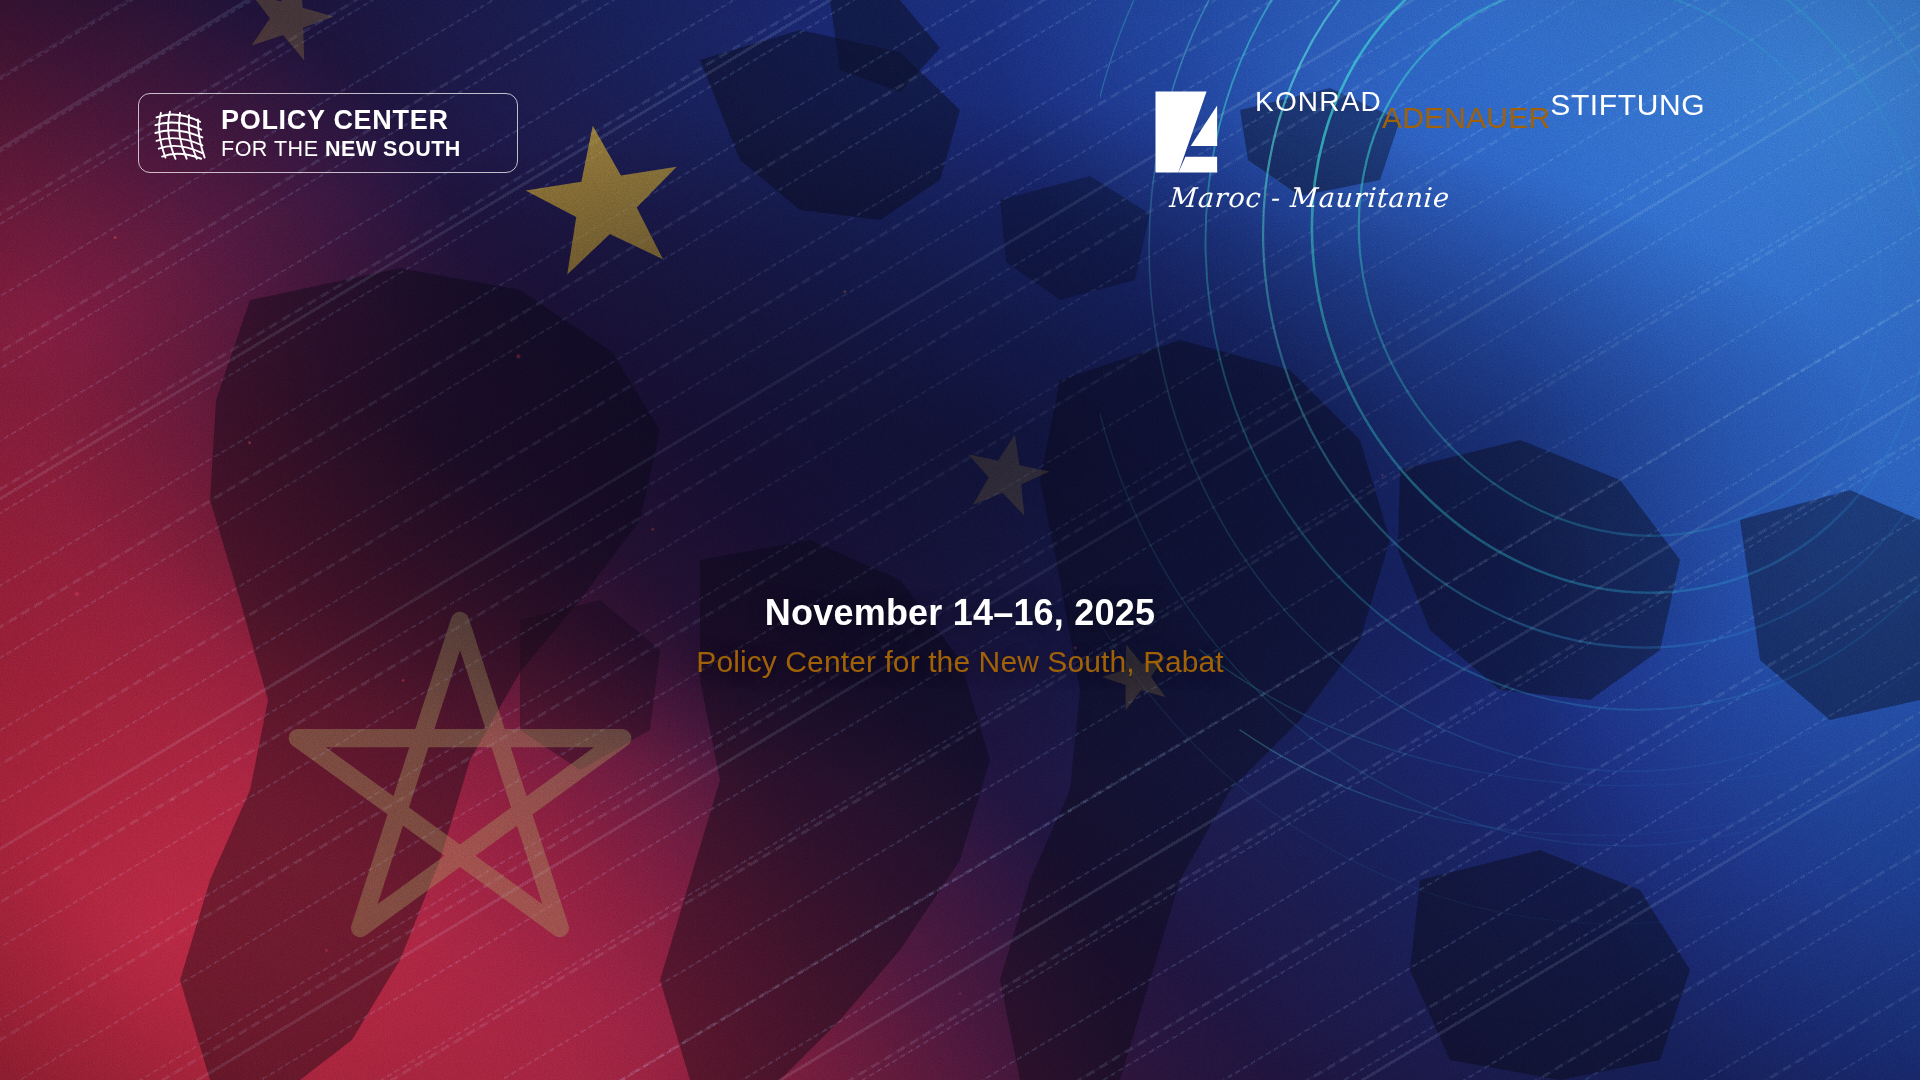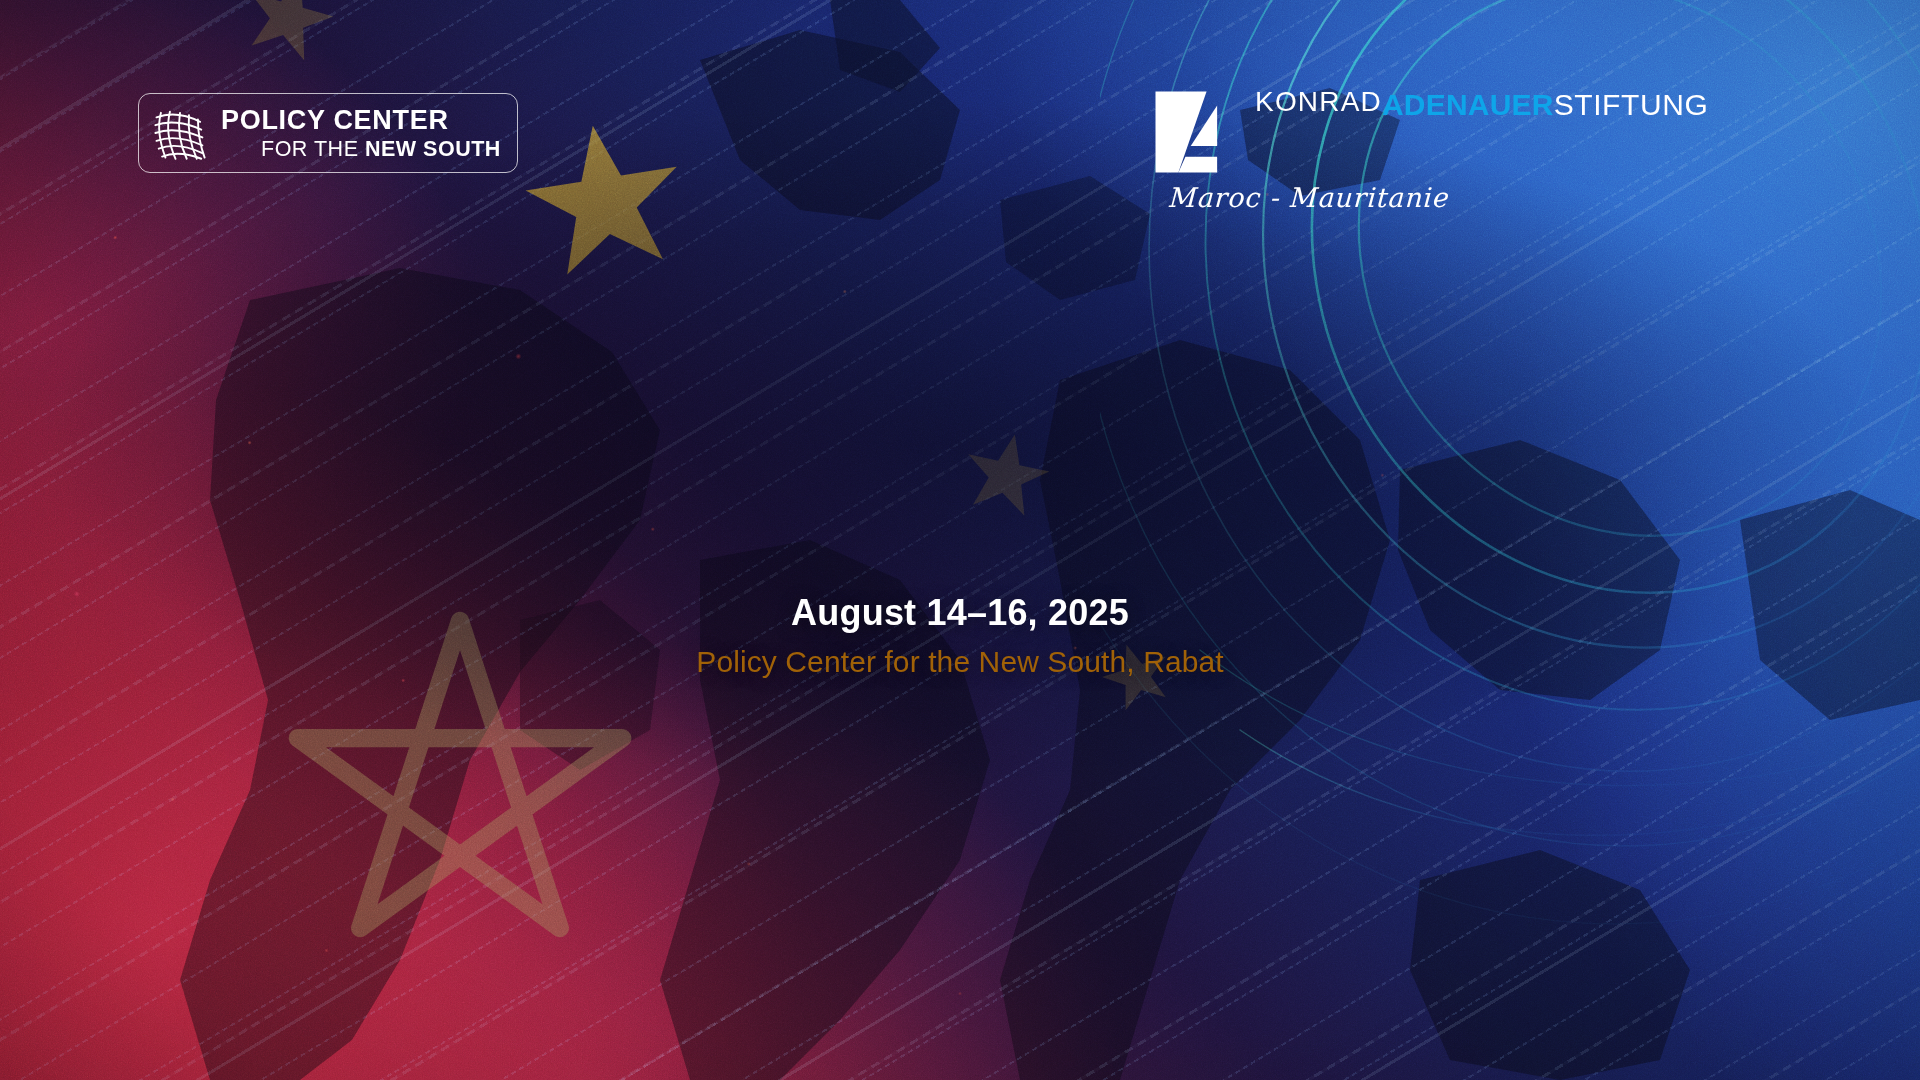--- a/index.html
+++ b/index.html
@@ -233,21 +233,20 @@
     font-weight:bold;
     letter-spacing:0.7px;
     white-space:nowrap;
   }
   .pcns-l2 {
     margin-top:5px;
     font-size:21.5px;
     letter-spacing:0.5px;
     white-space:nowrap;
     color:#fff;
-    margin-left:40px;
   }
   .pcns-l2 .light { font-weight:normal; }
   .pcns-l2 .bold  { font-weight:bold; }
 
   
   #kas-logo {
     position:absolute;
     left:1152px; top:86px;
     width:300px; height:112px;
   }
@@ -258,21 +257,21 @@
   }
   #kas-mark { width:88px; height:88px; flex:0 0 88px; margin-top:2px; }
   #kas-mark svg { width:100%; height:100%; display:block; }
   #kas-words {
     display:flex; flex-direction:row;
     line-height:0.98;
     padding-top:2px;
     text-align:right;
   }
   .kas-l1 { color:#fff; font-size:28px; font-weight:normal; letter-spacing:1.2px; }
-  .kas-l2 { color:#0ea5e9; font-size:30px; font-weight:bold; letter-spacing:0.2px; margin-top:2px; }
+  .kas-l2 { color:#a16207; font-size:30px; font-weight:normal; letter-spacing:0.2px; margin-top:15px; }
   .kas-l3 { color:#fff; font-size:30px; font-weight:normal; letter-spacing:0.6px; margin-top:2px; }
   #kas-sub {
     margin-top:6px;
     color:#fff;
     font-family:"DejaVu Serif", serif;
     font-style:italic;
     font-size:27px;
     letter-spacing:0.8px;
     text-align:right;
     white-space:nowrap;
@@ -489,18 +488,18 @@
           <div class="kas-l1">KONRAD</div>
           <div class="kas-l2">ADENAUER</div>
           <div class="kas-l3">STIFTUNG</div>
         </div>
       </div>
       <div id="kas-sub">Maroc - Mauritanie</div>
     </div>
 
 
     <div id="meta-block">
-      <div id="event-date">August 14–16, 2025</div>
+      <div id="event-date">November 14–16, 2025</div>
       <div id="event-venue">Policy Center for the New South, Rabat</div>
     </div>
 
   </div>
 </div>
 
 </body></html>

